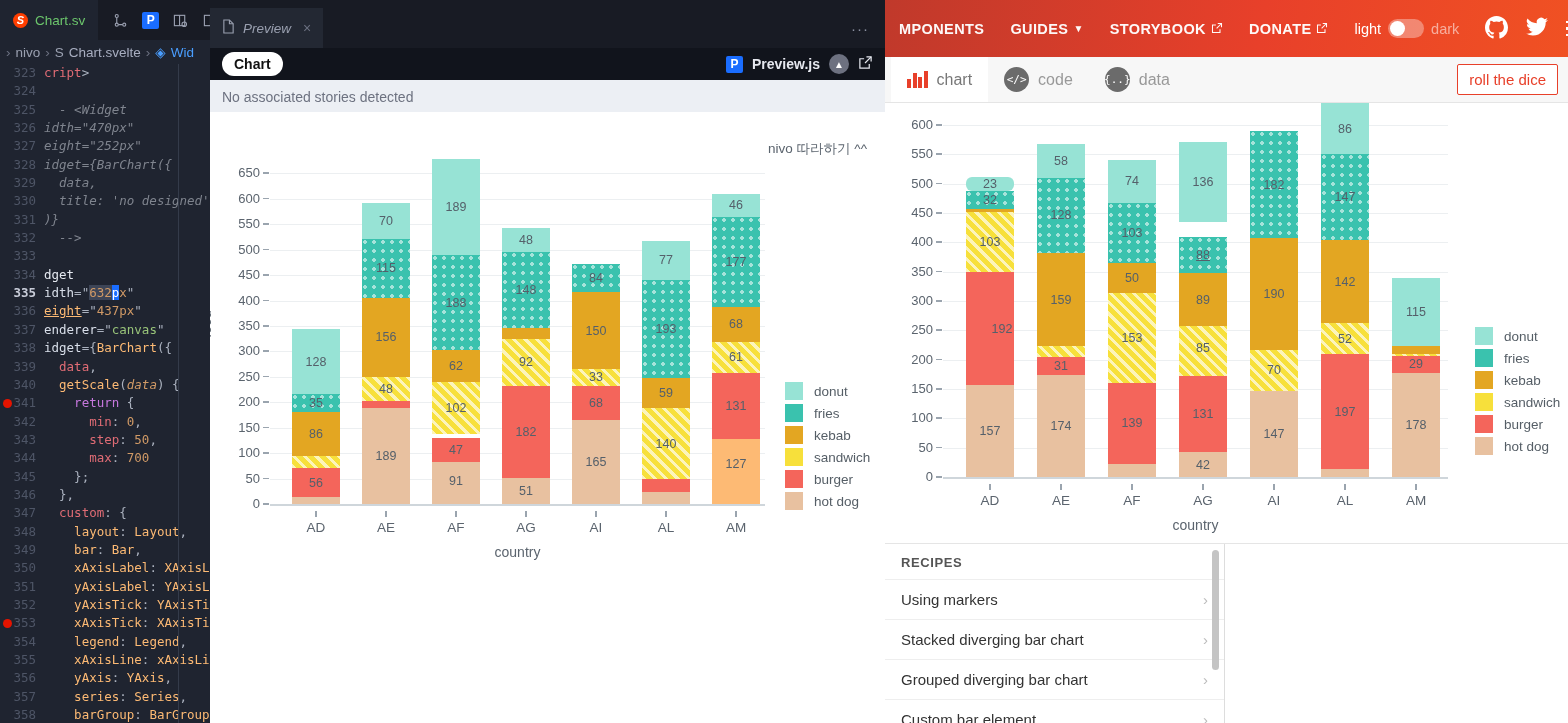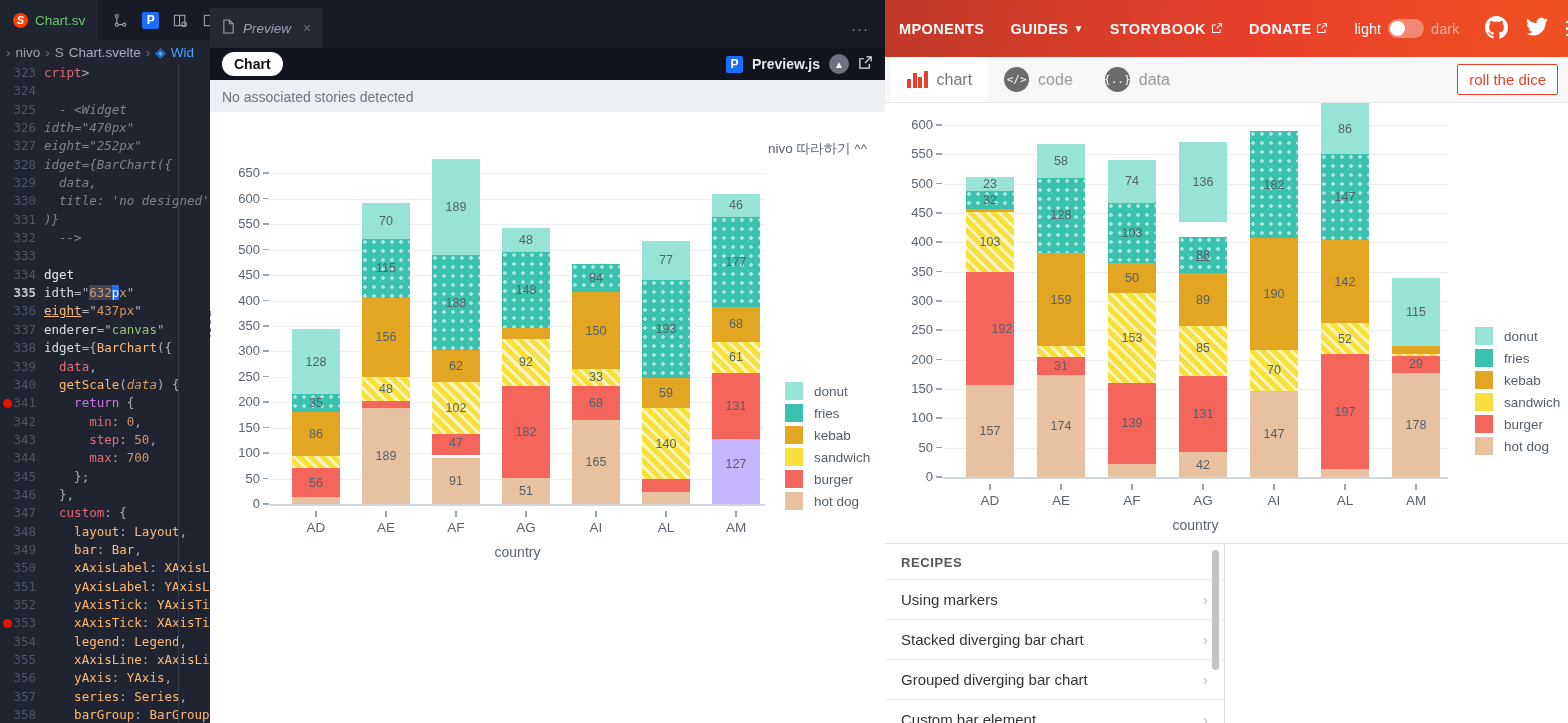--- a/index.html
+++ b/index.html
@@ -443,21 +443,21 @@
             </div>
             <div class="seg" style="bottom: 264.966px; height: 35.6px; background: rgb(151, 227, 213);">
               <span>70</span>
             </div>
           </div>
           <div class="xtick" style="left: 152px; top: 408px; width: 48px;"><span class="dash"></span><span>AE</span></div>
           <div class="bar" style="left: 222px; top: 36px; width: 48px; height: 356px;">
             <div class="seg" style="bottom: 0px; height: 46.28px; background: rgb(232, 193, 160);">
               <span>91</span>
             </div>
-            <div class="seg" style="bottom: 49px; height: 23.9029px; background: rgb(244, 101, 91);">
+            <div class="seg" style="bottom: 42px; height: 23.9029px; background: rgb(244, 101, 91);">
               <span>47</span>
             </div>
             <div class="seg" style="bottom: 70.1829px; height: 51.8743px; background: repeating-linear-gradient(45deg, rgba(255, 255, 255, 0.65) 0px, rgba(255, 255, 255, 0.65) 3px, transparent 3px, transparent 8px), rgb(247, 224, 59);">
               <span>102</span>
             </div>
             <div class="seg" style="bottom: 122.057px; height: 31.5314px; background: rgb(227, 166, 34);">
               <span>62</span>
             </div>
             <div class="seg" style="bottom: 153.589px; height: 95.6114px; background: radial-gradient(circle at 3px 3px, rgba(255, 255, 255, 0.55) 1.7px, transparent 1.8px) 0px 0px / 9px 9px, rgb(58, 194, 174);">
               <span>188</span>
@@ -515,21 +515,21 @@
             </div>
             <div class="seg" style="bottom: 126.126px; height: 98.1543px; background: radial-gradient(circle at 3px 3px, rgba(255, 255, 255, 0.55) 1.7px, transparent 1.8px) 0px 0px / 9px 9px, rgb(58, 194, 174);">
               <span>193</span>
             </div>
             <div class="seg" style="bottom: 224.28px; height: 39.16px; background: rgb(151, 227, 213);">
               <span>77</span>
             </div>
           </div>
           <div class="xtick" style="left: 432px; top: 408px; width: 48px;"><span class="dash"></span><span>AL</span></div>
           <div class="bar" style="left: 502px; top: 36px; width: 48px; height: 356px;">
-            <div class="seg" style="bottom: 0px; height: 80px; background: #c4b5fd;">
+            <div class="seg" style="bottom: 0px; height: 80px; background: #fdba74;">
               <span>127</span>
             </div>
             <div class="seg" style="bottom: 64.5886px; height: 66.6229px; background: rgb(244, 101, 91);">
               <span>131</span>
             </div>
             <div class="seg" style="bottom: 131.211px; height: 31.0229px; background: repeating-linear-gradient(45deg, rgba(255, 255, 255, 0.65) 0px, rgba(255, 255, 255, 0.65) 3px, transparent 3px, transparent 8px), rgb(247, 224, 59);">
               <span>61</span>
             </div>
             <div class="seg" style="bottom: 162.234px; height: 34.5829px; background: rgb(227, 166, 34);">
               <span>68</span>
@@ -687,21 +687,21 @@
           <div class="seg" style="bottom: 92.1067px; height: 112.64px; background: rgb(244, 101, 91); padding-left: 24px;">
             <span>192</span>
           </div>
           <div class="seg" style="bottom: 204.747px; height: 60.4267px; background: repeating-linear-gradient(45deg, rgba(255, 255, 255, 0.65) 0px, rgba(255, 255, 255, 0.65) 3px, transparent 3px, transparent 8px), rgb(247, 224, 59);">
             <span>103</span>
           </div>
           <div class="seg" style="bottom: 265.173px; height: 2.34667px; background: rgb(227, 166, 34);"></div>
           <div class="seg" style="bottom: 267.52px; height: 18.7733px; background: radial-gradient(circle at 3px 3px, rgba(255, 255, 255, 0.55) 1.7px, transparent 1.8px) 0px 0px / 9px 9px, rgb(58, 194, 174);">
             <span>32</span>
           </div>
-          <div class="seg" style="bottom: 286.293px; height: 13.4933px; background: rgb(151, 227, 213);">
+          <div class="seg" style="bottom: 286.293px; height: 13.4933px; background: rgb(151, 227, 213); border-radius: 6px;">
             <span>23</span>
           </div>
         </div>
         <div class="xtick" style="left: 81px; top: 390px; width: 48px;"><span class="dash"></span><span>AD</span></div>
         <div class="bar" style="left: 152px; top: 22px; width: 48px; height: 352px;">
           <div class="seg" style="bottom: 0px; height: 102.08px; background: rgb(232, 193, 160);">
             <span>174</span>
           </div>
           <div class="seg" style="bottom: 102.08px; height: 18.1867px; background: rgb(244, 101, 91);">
             <span>31</span>

